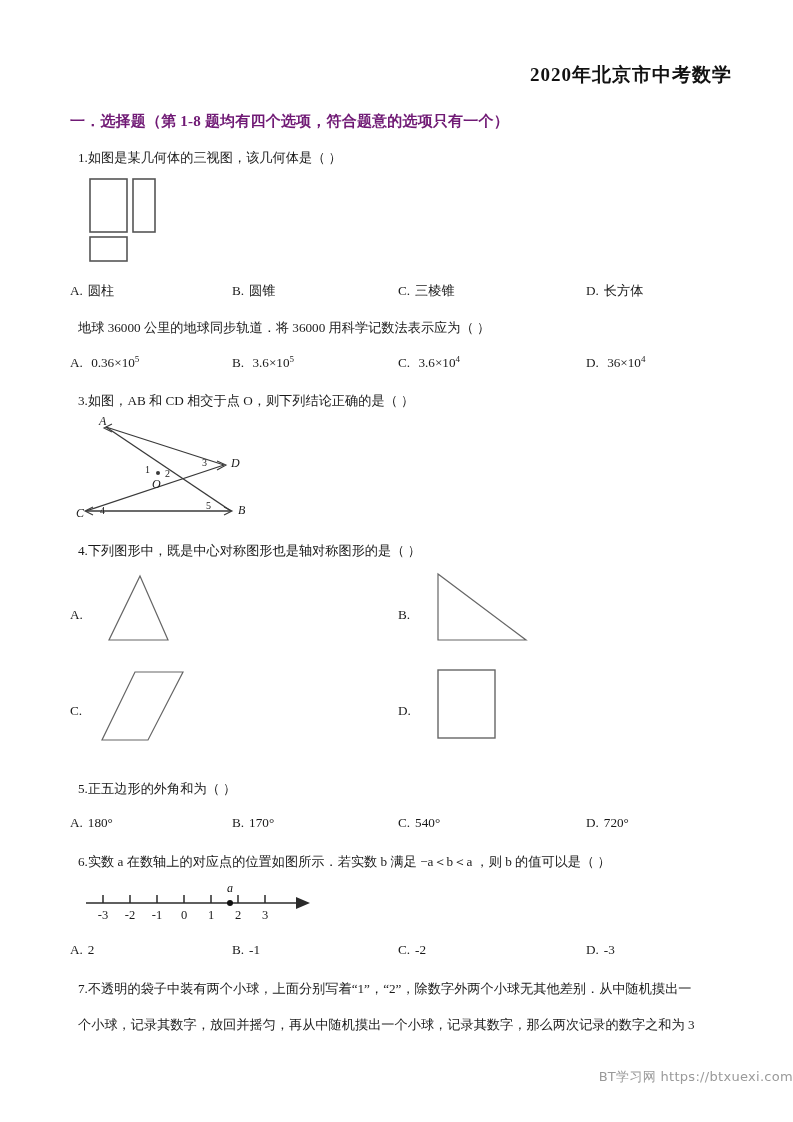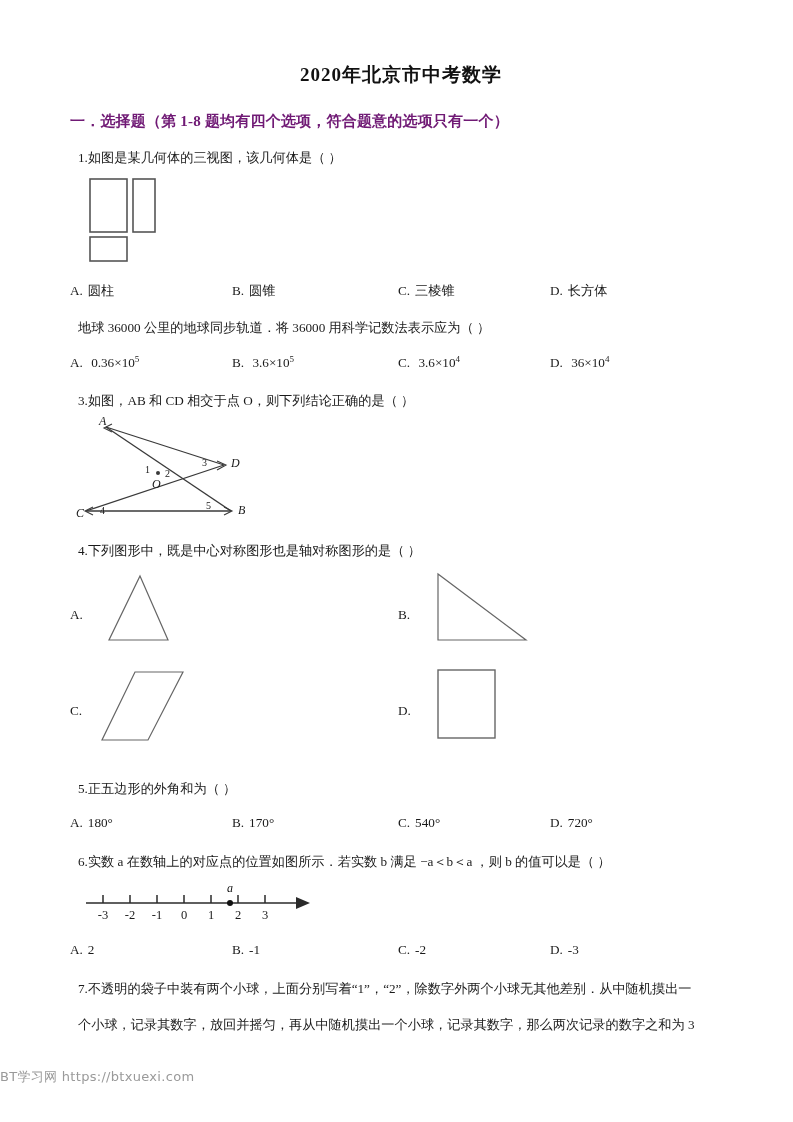--- a/index.html
+++ b/index.html
@@ -21,21 +21,21 @@
     overflow: hidden;
   }
   .doc {
     position: absolute;
     left: 70px;
     top: 0;
     width: 662px;
   }
   
   .doc-title {
-    text-align: center;
+    text-align: right;
     font-size: 19px;
     font-weight: bold;
     letter-spacing: 1px;
     margin: 63px 0 0 0;
     line-height: 1.3;
     color: #111;
   }
   .section-head {
     font-size: 15px;
     font-weight: bold;
@@ -61,21 +61,21 @@
   }
   .opt {
     position: absolute;
     top: 0;
     white-space: nowrap;
     line-height: 1.4;
   }
   .opt-a { left: 0px; }
   .opt-b { left: 162px; }
   .opt-c { left: 328px; }
-  .opt-d { left: 480px; }
+  .opt-d { left: 516px; }
   .opt .lbl { margin-right: 5px; }
   sup { font-size: 9px; vertical-align: super; }
   
   .fig { position: relative; }
   .fig svg { display: block; }
   .fig-q1 { height: 95px; margin-top: 4px; margin-left: 12px; }
   .fig-q3 { height: 110px; margin-top: 2px; margin-left: 4px; }
   .fig-q6 { height: 48px; margin-top: 6px; margin-left: 8px; }
   
   .grid4 {
@@ -103,21 +103,21 @@
     position: absolute;
     left: 28px;
     top: 2px;
   }
   
   .footer {
     position: absolute;
     left: 0;
     top: 1068px;
     width: 793px;
-    text-align: left;
+    text-align: right;
     font-family: "DejaVu Sans", "Liberation Sans", sans-serif;
     font-size: 13px;
     color: #9a9a9a;
     letter-spacing: .3px;
   }
 </style>
 </head>
 <body>
 
 <div id="page">

